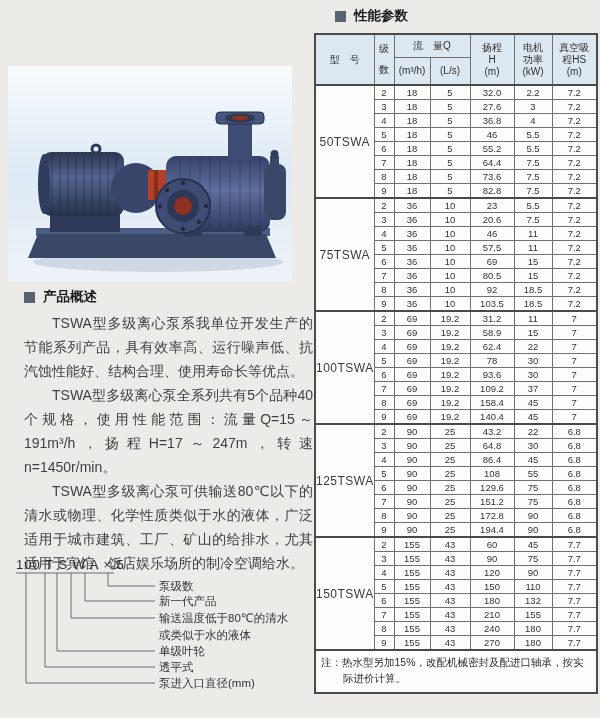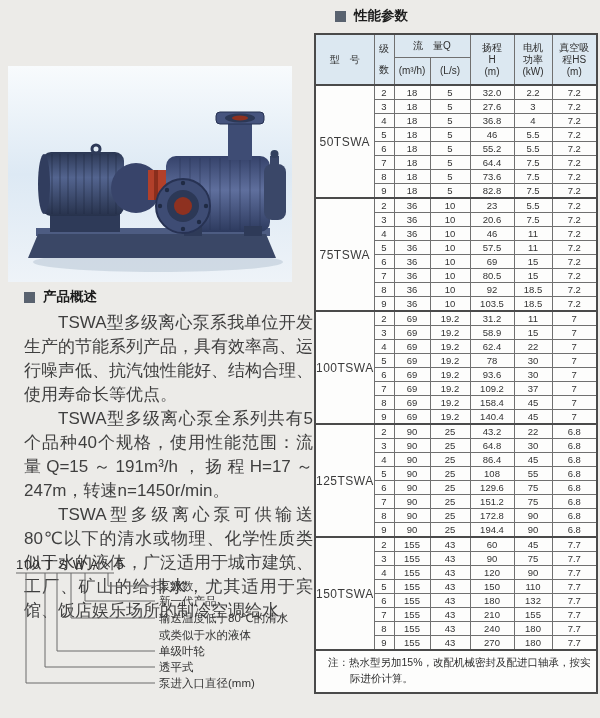--- a/index.html
+++ b/index.html
@@ -8,21 +8,21 @@
     background:#ecebe8;
     font-family:"Liberation Sans","DejaVu Sans",sans-serif;
     color:#3a3a3a;
   }
   
   .sec-head{display:flex;align-items:center;gap:8px;font-size:13.5px;font-weight:bold;color:#1c1c1c;}
   .bullet{width:11px;height:11px;background:#59626f;display:inline-block;flex:0 0 auto;}
   
   .photo-wrap{position:absolute;left:8px;top:66px;width:284px;height:216px;}
   .sec-overview{position:absolute;left:8px;top:288px;width:289px;margin-left:16px;}
-  .sec-overview p{margin:0;font-size:17px;line-height:24px;text-align:justify;text-indent:2em;color:#3f3f3f;}
+  .sec-overview p{margin:0;font-size:14px;line-height:24px;text-align:justify;text-indent:2em;color:#3f3f3f;}
   .sec-overview p:first-of-type{margin-top:5px;}
   .sec-model{position:absolute;left:8px;top:552px;width:292px;}
   .model-svg{display:block;margin-top:4px;}
   .model-svg text{fill:#333;}
   .model-svg .code{font-size:13px;letter-spacing:1px;fill:#2e2e2e;}
   .model-svg .lbl{font-size:11.5px;}
   .model-svg polyline,.model-svg line{stroke:#6a6a6a;stroke-width:1;fill:none;}
   
   .sec-perf-head{position:absolute;left:315px;top:7px;margin-left:20px;}
   table.perf{
@@ -31,21 +31,21 @@
     background:#fdfdfc;
     border:2px solid #4a4a4a;
   }
   table.perf th,table.perf td{border:1px solid #707070;padding:0;text-align:center;vertical-align:middle;}
   table.perf thead th{background:#dce8f1;font-weight:normal;font-size:10px;color:#2f2f2f;line-height:1.2;}
   table.perf thead tr:first-child th{height:22px;}
   table.perf thead tr:last-child th{height:26px;}
   table.perf tbody td{height:13px;font-size:9.5px;color:#333;}
   table.perf tbody td.model-cell{font-size:12px;letter-spacing:0.5px;color:#3a3a3a;}
   table.perf tbody tr.group-start td{border-top:2px solid #4a4a4a;}
-  table.perf tfoot td{border-top:2px solid #4a4a4a;text-align:left;padding:4px 5px 5px 12px;font-size:10.5px;color:#2e2e2e;margin-left:8px;}
+  table.perf tfoot td{border-top:2px solid #4a4a4a;text-align:left;padding:4px 5px 5px 5px;font-size:10.5px;color:#2e2e2e;margin-left:8px;}
   .note-text{line-height:1.5;padding-left:2.1em;text-indent:-2.1em;}
   .vstack{display:flex;flex-direction:column;justify-content:space-evenly;height:100%;}
 </style>
 </head>
 <body>
 
 <div id="page">
 
   <div class="photo-wrap">
     <svg viewBox="0 0 284 216" width="284" height="216">

